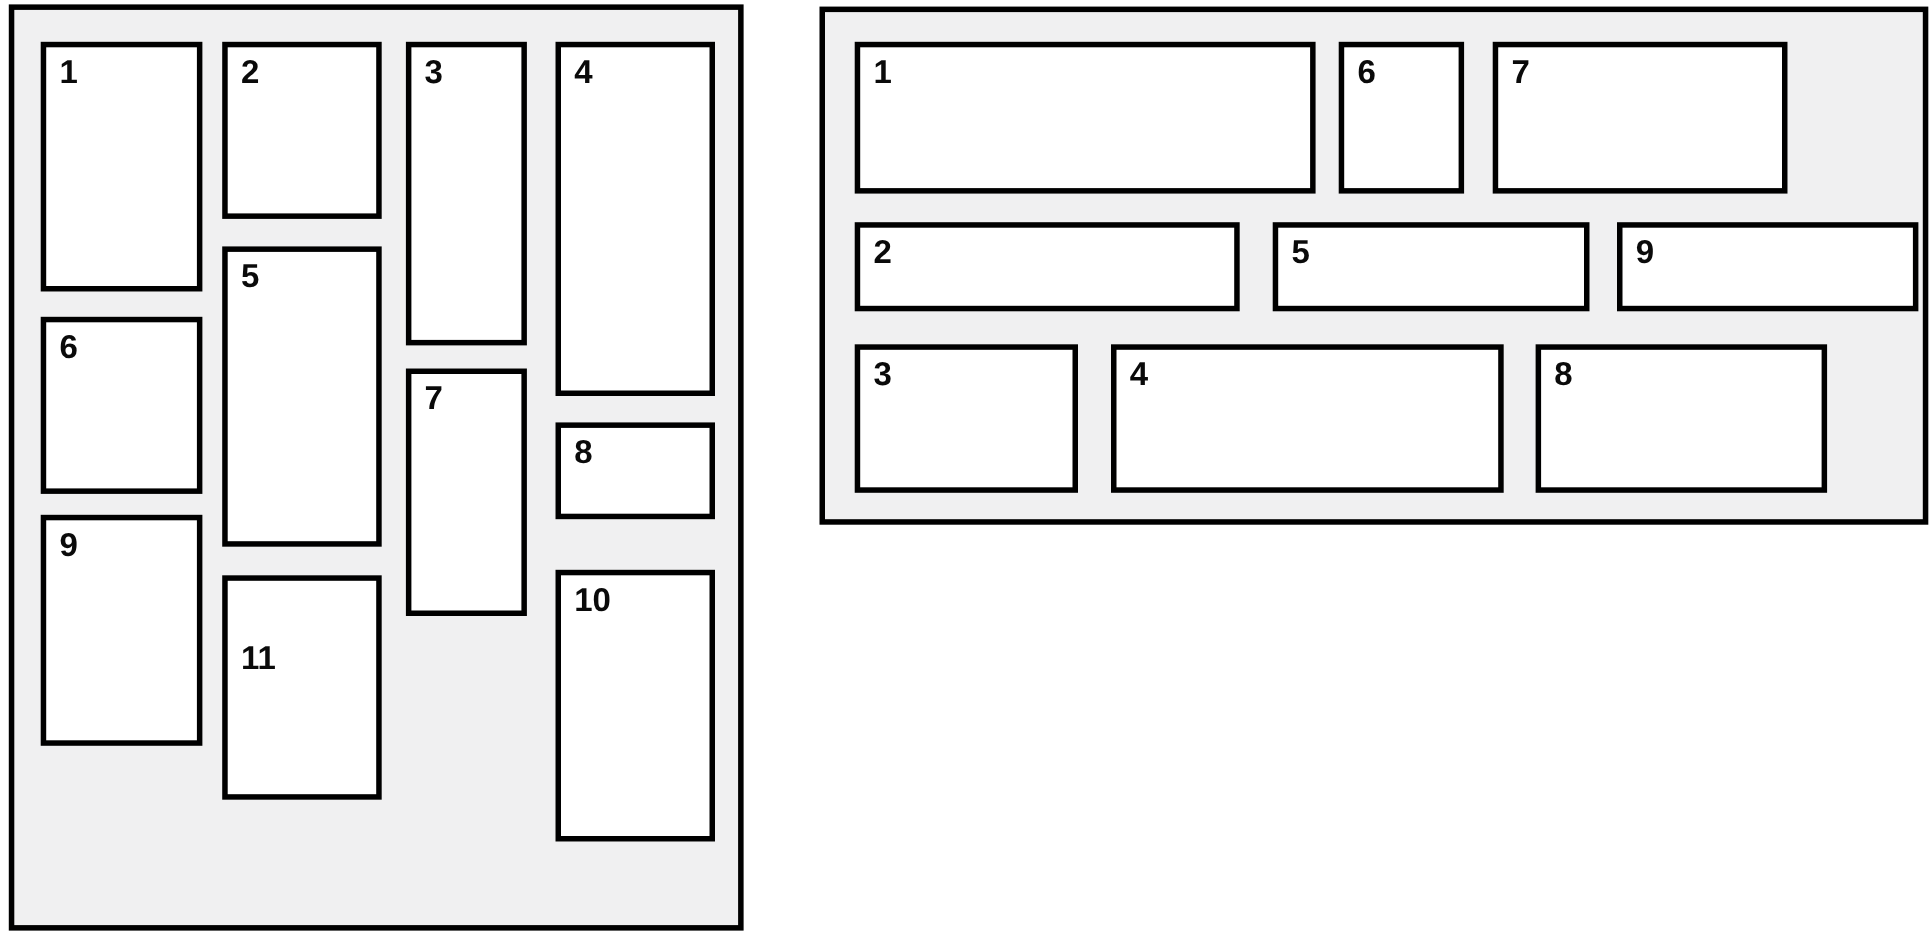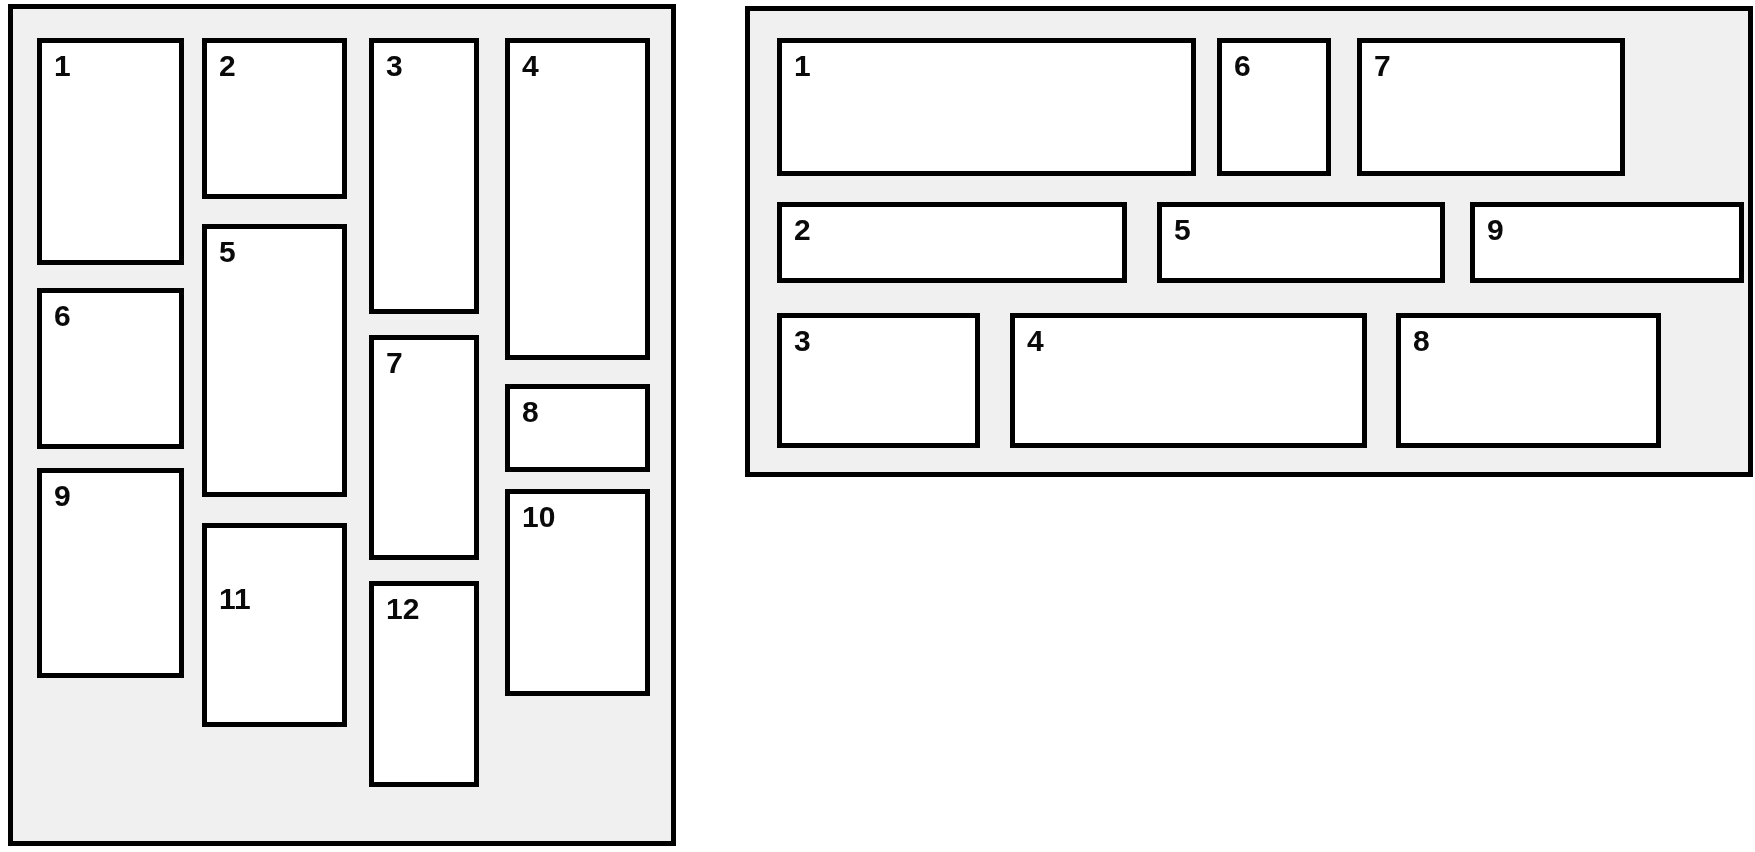--- a/index.html
+++ b/index.html
@@ -59,28 +59,25 @@
       </div>
       <div class="masonry-item" style="left: 356px; top: 326px; width: 110px; height: 225px; background: rgb(255, 255, 255); border-color: rgb(0, 0, 0); border-width: 5px;">
         <span class="item-label" style="color: rgb(10, 10, 10);">7</span>
       </div>
       <div class="masonry-item" style="left: 492px; top: 375px; width: 145px; height: 88px; background: rgb(255, 255, 255); border-color: rgb(0, 0, 0); border-width: 5px;">
         <span class="item-label" style="color: rgb(10, 10, 10);">8</span>
       </div>
       <div class="masonry-item" style="left: 24px; top: 459px; width: 147px; height: 210px; background: rgb(255, 255, 255); border-color: rgb(0, 0, 0); border-width: 5px;">
         <span class="item-label" style="color: rgb(10, 10, 10);">9</span>
       </div>
-      <div class="masonry-item" style="left: 492px; top: 480px; width: 145px; height: 207px; background: rgb(255, 255, 255); border-color: rgb(0, 0, 0); border-width: 5px;">
+      <div class="masonry-item" style="left: 492px; top: 509px; width: 145px; height: 247px; background: rgb(255, 255, 255); border-color: rgb(0, 0, 0); border-width: 5px;">
         <span class="item-label" style="color: rgb(10, 10, 10);">10</span>
       </div>
       <div class="masonry-item" style="left: 189px; top: 514px; width: 145px; height: 204px; background: rgb(255, 255, 255); border-color: rgb(0, 0, 0); border-width: 5px;">
         <span class="item-label" style="color: rgb(10, 10, 10); margin-top: 48px;">11</span>
-      </div>
-      <div class="masonry-item" style="left: 356px; top: 572px; width: 110px; height: 206px; background: rgb(255, 255, 255); border-color: rgb(0, 0, 0); border-width: 5px;">
-        <span class="item-label" style="color: rgb(10, 10, 10);">12</span>
       </div>
     </div>
     <div class="panel" style="left: 745px; top: 6px; width: 1008px; height: 471px; background: rgb(240, 240, 241); border-color: rgb(0, 0, 0); border-width: 5px;">
       <div class="masonry-item" style="left: 27px; top: 27px; width: 419px; height: 138px; background: rgb(255, 255, 255); border-color: rgb(0, 0, 0); border-width: 5px;">
         <span class="item-label" style="color: rgb(10, 10, 10);">1</span>
       </div>
       <div class="masonry-item" style="left: 467px; top: 27px; width: 114px; height: 138px; background: rgb(255, 255, 255); border-color: rgb(0, 0, 0); border-width: 5px;">
         <span class="item-label" style="color: rgb(10, 10, 10);">6</span>
       </div>
       <div class="masonry-item" style="left: 607px; top: 27px; width: 268px; height: 138px; background: rgb(255, 255, 255); border-color: rgb(0, 0, 0); border-width: 5px;">

